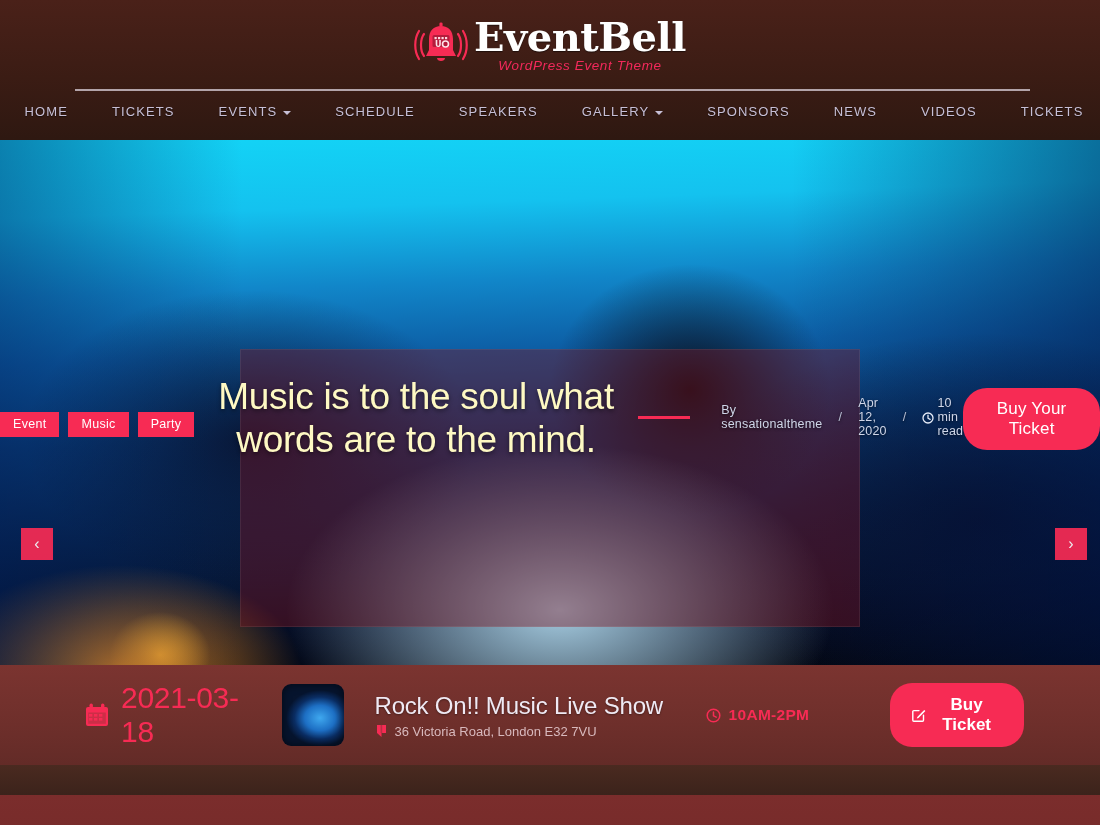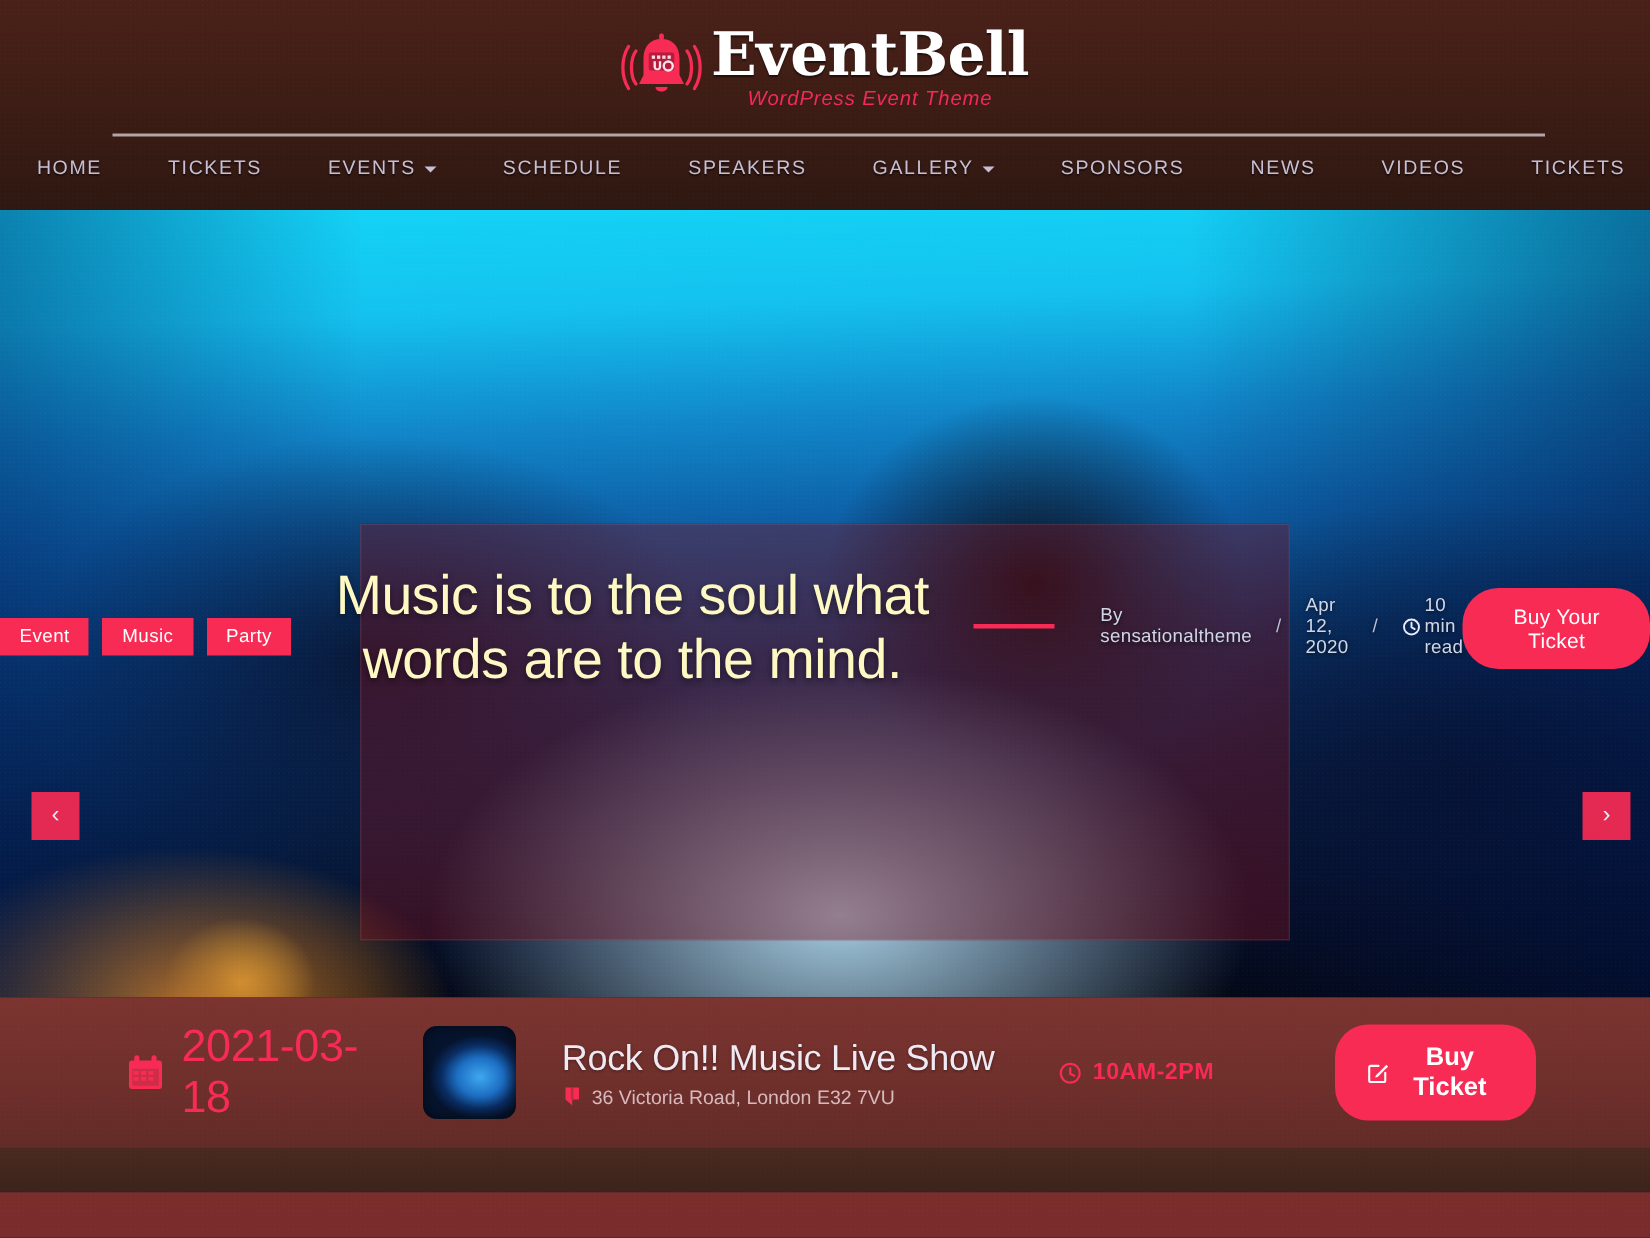--- a/index.html
+++ b/index.html
@@ -153,21 +153,21 @@
     letter-spacing:.2px;
     text-shadow:0 1px 3px rgba(0,0,0,.6);
     padding-left:31px;
   }
   .meta-sep{ padding:0 16px; color:#b9c0d4; }
   .meta-clock{ display:inline-block; margin-right:3px; position:relative; top:1px; }
   .ticket-btn{
     margin-top:20px;
     background:#f72b54;
     color:#ffffff;
-    font-size:14px;
+    font-size:17px;
     padding:11px 28px;
     border:none;
     border-radius:24px;
     cursor:pointer;
     letter-spacing:.2px;
     font-family:"Liberation Sans", sans-serif;
   }
 
   .nav-arrow{
     position:absolute; top:388px;

